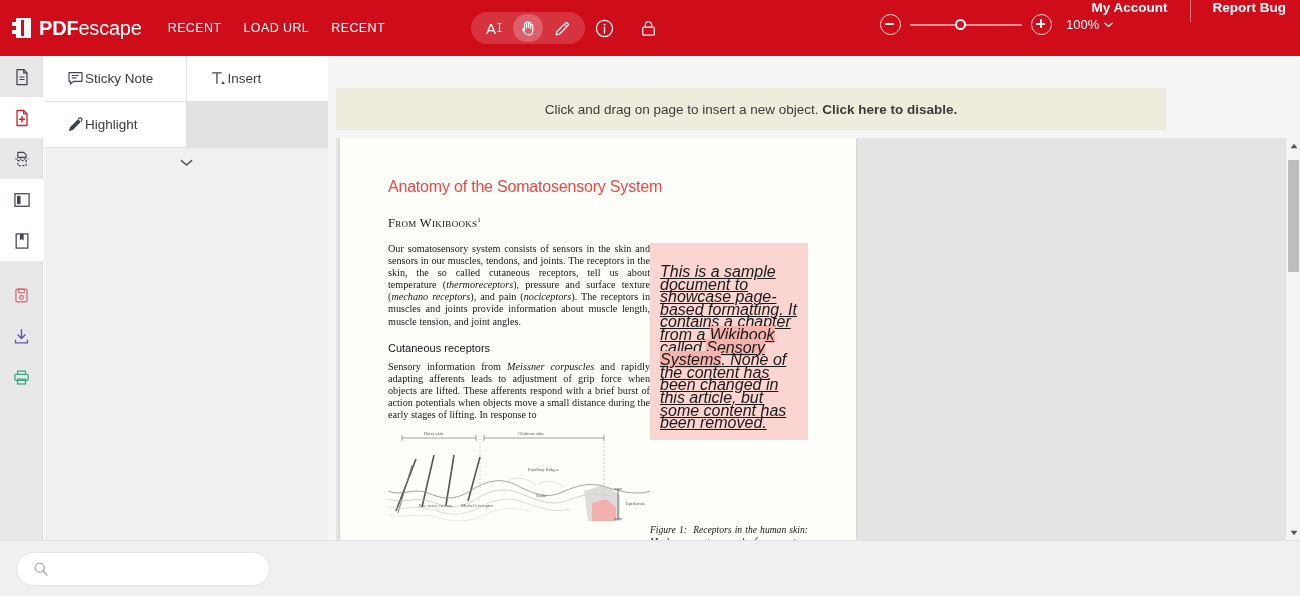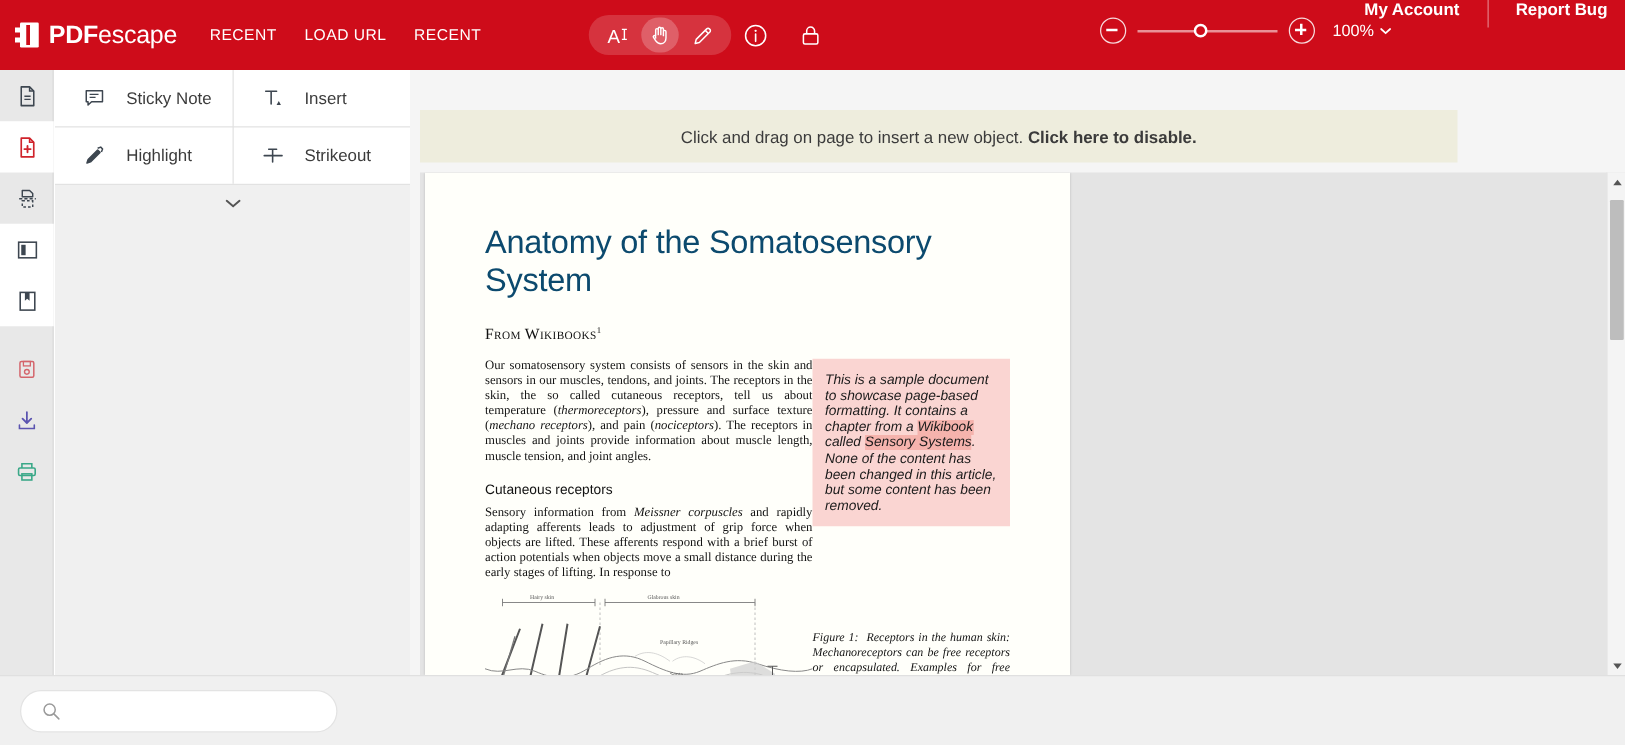--- a/index.html
+++ b/index.html
@@ -103,21 +103,21 @@
   .rail-gap { height: 14px; }
 
   
   .tools {
     position: absolute; left: 44px; top: 56px; width: 284px; height: 484px;
     background: #f0f0f0;
   }
   .tools-grid { display: grid; grid-template-columns: 1fr 1fr; gap: 1px; background: #e2e2e2; }
   .tool-cell {
     background: #fff; height: 45px; display: flex; align-items: center;
-    padding-left: 22px; gap: 16px; cursor: pointer;
+    padding-left: 22px; cursor: pointer;
   }
   .tool-cell .tlabel { font-size: 13.5px; color: #3c3c3c; }
   .tools-more {
     height: 30px; background: #f0f0f0; display: flex; align-items: center;
     justify-content: center; cursor: pointer; border-top: 1px solid #e2e2e2;
   }
 
   
   .work {
     position: absolute; left: 328px; top: 56px; width: 972px; height: 484px;
@@ -132,44 +132,44 @@
 
   .doc-area {
     position: absolute; left: 8px; top: 82px; width: 964px; height: 402px;
     background: #e4e4e4; overflow: hidden;
   }
   .page {
     position: absolute; left: 4px; top: 0px; width: 516px; height: 402px;
     background: #fffffa; box-shadow: 0 0 2px rgba(0,0,0,.18);
     padding: 40px 48px 0 48px; overflow: hidden;
   }
-  .doc-title { font-size: 26px; color: #0c4a6e; font-weight: normal; letter-spacing: -0.2px; }
+  .doc-title { font-size: 16px; color: #ef4444; font-weight: normal; letter-spacing: -0.2px; }
   .doc-from {
     margin-top: 20px; font-family: "Liberation Serif", serif;
     font-size: 11px; color: #111; letter-spacing: .3px;
   }
   .doc-from .sc { font-variant: small-caps; font-size: 12.5px; }
   .doc-from sup { font-size: 7px; }
 
   .doc-cols { margin-top: 12px; display: flex; gap: 0; }
   .col-left { width: 262px; }
   .col-right { width: 196px; }
   .body-p {
     font-family: "Liberation Serif", serif; font-size: 10.2px; line-height: 12.1px;
     color: #141414; text-align: justify;
   }
   .body-p i { font-style: italic; }
   .sub-h {
     font-family: "Liberation Sans", sans-serif; font-size: 11px;
     color: #111; margin: 14px 0 7px 0;
   }
   .callout {
-    background: #fad5d2; padding: 11px 10px 10px 10px;
+    background: #fad5d2; padding: 23px 10px 10px 10px;
     font-family: "Liberation Sans", sans-serif; font-style: italic;
-    font-size: 11px; line-height: 12.6px; color: #1a1a1a;
+    font-size: 16px; line-height: 12.6px; color: #1a1a1a; text-decoration: underline;
   }
   .callout .hl { background: #f5b3ad; }
   .figcap {
     font-family: "Liberation Serif", serif; font-style: italic;
     font-size: 9.6px; line-height: 11.8px; color: #141414; text-align: justify;
   }
 
   
   .diagram { margin-top: 8px; position: relative; width: 262px; height: 92px; }
   .dg-lbl {
@@ -359,27 +359,20 @@
       </div>
 
       <div class="tool-cell">
         <svg width="19" height="19" viewBox="0 0 24 24">
           <path d="M4.5 19.5l1.2-3.6 9.6-9.6 2.4 2.4-9.6 9.6z" stroke="#3d4650" stroke-width="1.5" fill="#3d4650" stroke-linejoin="round"></path>
           <path d="M15.3 4.6l3.1-1.2 1.9 1.9-1.2 3.1" stroke="#3d4650" stroke-width="1.5" fill="none" stroke-linejoin="round"></path>
         </svg>
         <span class="tlabel">Highlight</span>
       </div>
 
-      <div class="tool-cell">
-        <svg width="19" height="19" viewBox="0 0 24 24">
-          <path d="M7.5 5.5h8M11.5 5.5v13" stroke="#3d4650" stroke-width="1.6" stroke-linecap="round" fill="none"></path>
-          <path d="M3 12h18" stroke="#3d4650" stroke-width="1.6" stroke-linecap="round"></path>
-        </svg>
-        <span class="tlabel">Strikeout</span>
-      </div>
 
 
     </div>
 
     <div class="tools-more">
       <svg width="13" height="8" viewBox="0 0 14 8">
         <path d="M1.5 1.5L7 6.2l5.5-4.7" stroke="#555" stroke-width="1.7" fill="none" stroke-linecap="round"></path>
       </svg>
     </div>
   </div>

